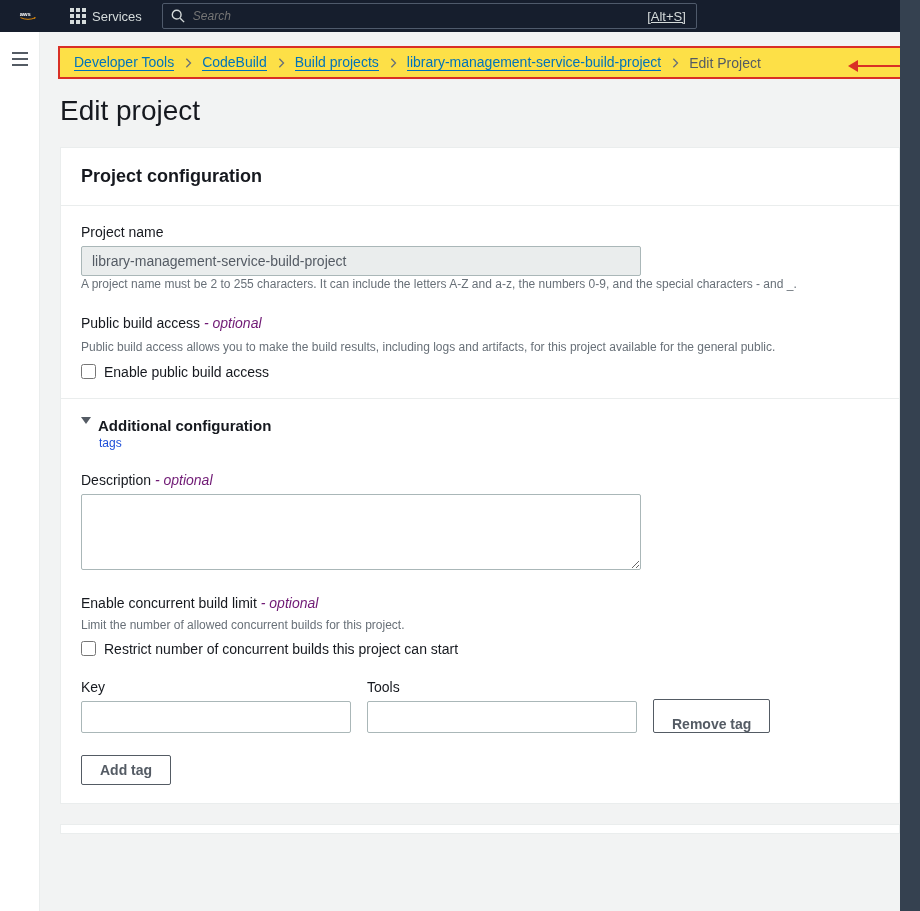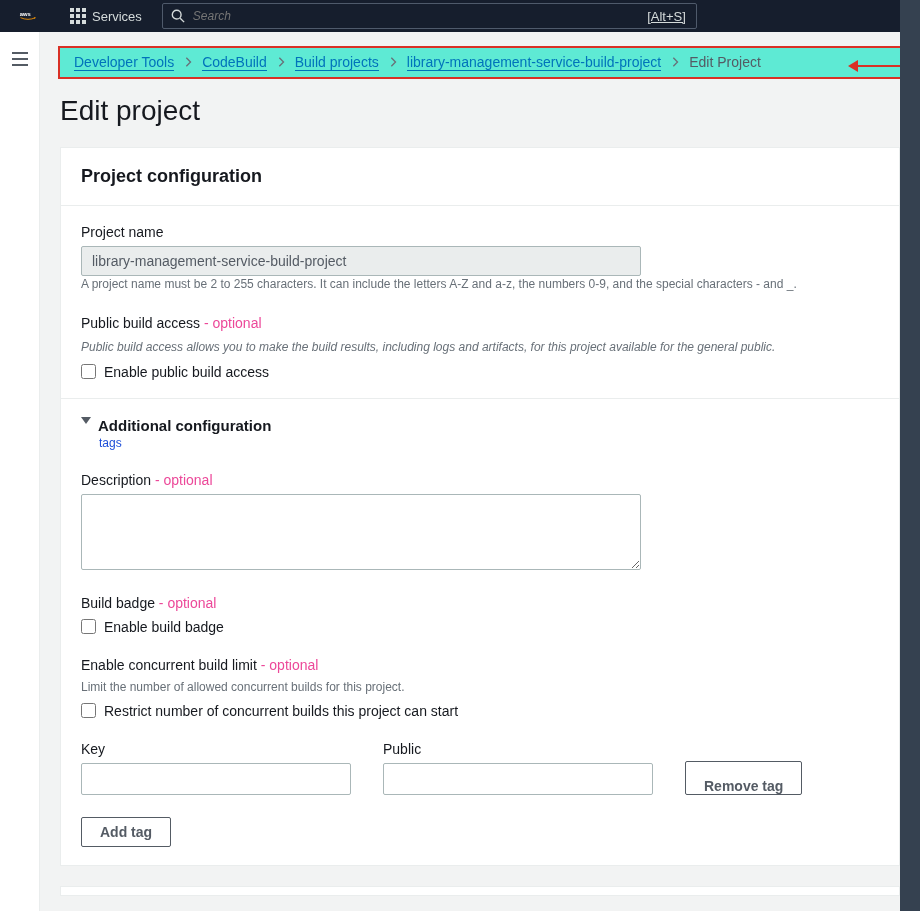--- a/index.html
+++ b/index.html
@@ -20,56 +20,56 @@
     
     .body-wrap { display: flex; background: #fafafa; height: calc(911px - 32px); }
     .side-rail { width: 40px; background: #fff; border-right: 1px solid #eaeded; padding-top: 20px; display: flex; justify-content: center; }
     .hamburger { cursor: pointer; }
     .main-col { flex: 1; background: #f2f3f3; padding: 0 0 20px 0; overflow-y: auto; position: relative; }
     
     
     .right-strip { position: absolute; right: 0; top: 0; width: 20px; height: 911px; background: #354150; z-index: 5; }
     
     
-    .breadcrumb-box { margin: 14px 18px 6px 18px; border: 2px solid #d93025; padding: 6px 14px; display: flex; align-items: flex-start; gap: 10px; flex-wrap: wrap; position: relative; background: #5eead4; }
+    .breadcrumb-box { margin: 14px 18px 6px 18px; border: 2px solid #d93025; padding: 6px 14px; display: flex; align-items: flex-end; gap: 10px; flex-wrap: wrap; position: relative; background: #fde047; }
     .breadcrumb-box a { color: #0073bb; text-decoration: none; font-size: 14px; }
     .crumb-sep { color: #687078; }
     .crumb-current { color: #545b64; font-size: 14px; }
     .arrow-annot { position: absolute; right: 12px; top: 60px; display: flex; align-items: center; z-index: 3; }
     .arrow-line { width: 50px; height: 2px; background: #d93025; }
     .arrow-head { width: 0; height: 0; border-top: 6px solid transparent; border-bottom: 6px solid transparent; border-right: 10px solid #d93025; }
     
     .page-title { font-size: 28px; font-weight: 400; padding: 10px 20px 20px 20px; color: #16191f; }
     
     .panel { background: #fff; border: 1px solid #eaeded; margin: 0 20px 20px 20px; }
     .panel-header { padding: 18px 20px; border-bottom: 1px solid #eaeded; }
     .panel-header h2 { font-size: 18px; font-weight: 700; color: #16191f; }
     .panel-section { border-bottom: 1px solid #eaeded; padding: 18px 20px; }
     .panel-section:last-child { border-bottom: none; }
     
     .field-label { font-size: 14px; color: #16191f; margin-bottom: 6px; display: block; }
     .field-hint { font-size: 12px; color: #687078; line-height: 1.4; }
-    .optional { color: #ec4899; }
+    .optional { font-style: italic; color: #701a75; }
     
     .text-input { width: 560px; padding: 6px 10px; border: 1px solid #aab7b8; border-radius: 2px; font-size: 14px; background: #eaeded; color: #545b64; }
     .text-input:not(:disabled) { background: #fff; color: #16191f; }
     
     .sub-group { margin-top: 22px; }
     
     .checkbox-row { display: flex; align-items: flex-start; gap: 8px; margin-top: 8px; }
     .checkbox-row input[type="checkbox"] { width: 15px; height: 15px; cursor: pointer; }
     .checkbox-row label { font-size: 14px; cursor: pointer; }
     
     .expand-header { display: flex; gap: 7px; cursor: pointer; font-size: 15px; font-weight: 700; color: #16191f; }
     .expand-header .caret { width: 0; height: 0; border-left: 5px solid transparent; border-right: 5px solid transparent; border-top: 7px solid #545b64; }
     .expand-sub { font-size: 12px; color: #1d4ed8; margin-left: 18px; margin-top: 2px; }
     
     textarea.desc { width: 560px; height: 76px; padding: 6px 10px; border: 1px solid #aab7b8; border-radius: 2px; font-size: 14px; font-family: inherit; resize: both; }
     
-    .tag-row { display: flex; gap: 32px; align-items: flex-end; margin-top: 6px; }
+    .tag-row { display: flex; gap: 16px; align-items: flex-end; margin-top: 6px; }
     .tag-col { display: flex; flex-direction: column; }
     .tag-input { width: 270px; padding: 5px 8px; border: 1px solid #aab7b8; border-radius: 2px; font-size: 14px; height: 32px; }
     
     .btn { display: inline-block; padding: 6px 18px; border: 1px solid #545b64; border-radius: 2px; background: #fff; color: #545b64; font-size: 14px; font-weight: 700; cursor: pointer; }
     
     .underline-link { border-bottom: 1px solid #0073bb; }
   </style>
 </head>
 <body>
 
@@ -163,21 +163,21 @@
 
       <div class="panel-section">
         <label class="field-label">Project name</label>
         <input class="text-input" disabled="" value="library-management-service-build-project" style="">
         <div class="field-hint">A project name must be 2 to 255 characters. It can include the letters A-Z and a-z, the numbers 0-9, and the special characters - and _.</div>
         
         <div class="sub-group">
           <div class="field-label">
             <span>Public build access</span> <span class="optional">- optional</span>
           </div>
-          <div class="field-hint" style="margin-top:8px;font-style:italic;">Public build access allows you to make the build results, including logs and artifacts, for this project available for the general public.</div>
+          <div class="field-hint" style="margin-top:8px;">Public build access allows you to make the build results, including logs and artifacts, for this project available for the general public.</div>
           <div class="checkbox-row">
             <input type="checkbox" id="cb-public" style="">
             <label for="cb-public">Enable public build access</label>
           </div>
         </div>
       </div>
 
       <div class="panel-section">
         <div class="expand-header">
           <span class="caret"></span>
@@ -185,49 +185,40 @@
         </div>
         <div class="expand-sub">tags</div>
 
         <div class="sub-group">
           <div class="field-label">
             <span>Description</span> <span class="optional">- optional</span>
           </div>
           <textarea class="desc" style=""></textarea>
         </div>
 
-        <div class="sub-group">
-          <div class="field-label">
-            <span>Build badge</span> <span class="optional">- optional</span>
-          </div>
-          <div class="checkbox-row">
-            <input type="checkbox" id="cb-badge" style="">
-            <label for="cb-badge">Enable build badge</label>
-          </div>
-        </div>
 
         <div class="sub-group">
           <div class="field-label">
             <span>Enable concurrent build limit</span> <span class="optional">- optional</span>
           </div>
           <div class="field-hint" style="margin-top:0;">Limit the number of allowed concurrent builds for this project.</div>
           <div class="checkbox-row">
             <input type="checkbox" id="cb-conc" style="">
             <label for="cb-conc">Restrict number of concurrent builds this project can start</label>
           </div>
         </div>
 
         <div class="sub-group">
           <div class="tag-row">
             <div class="tag-col">
               <label class="field-label">Key</label>
               <input class="tag-input" type="text" style="">
             </div>
             <div class="tag-col">
-              <label class="field-label">Public</label>
+              <label class="field-label">Tools</label>
               <input class="tag-input" type="text" style="">
             </div>
             <button class="btn" style="height:32px;padding:16px 18px;">Remove tag</button>
           </div>
           <div style="margin-top:22px;">
             <button class="btn">Add tag</button>
           </div>
         </div>
       </div>
     </div>

